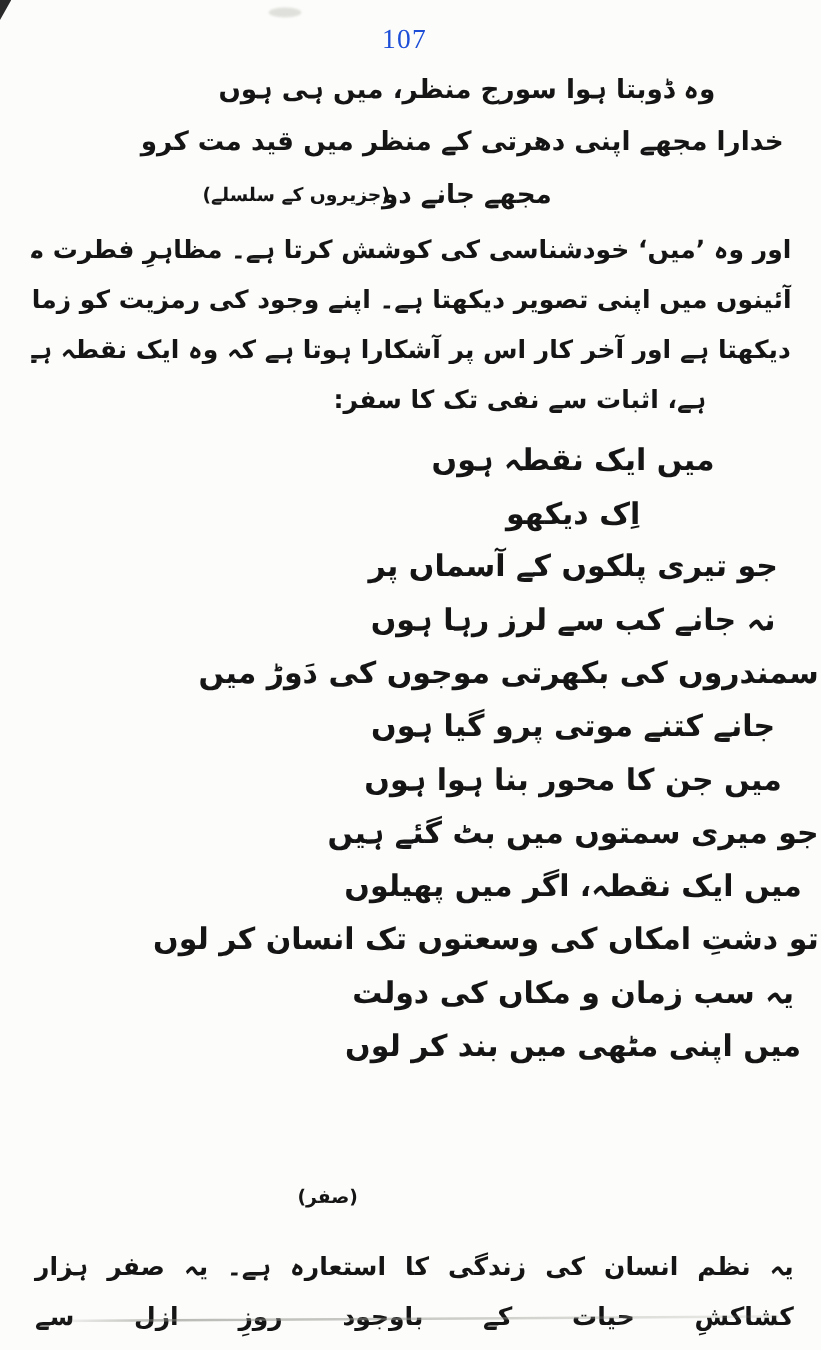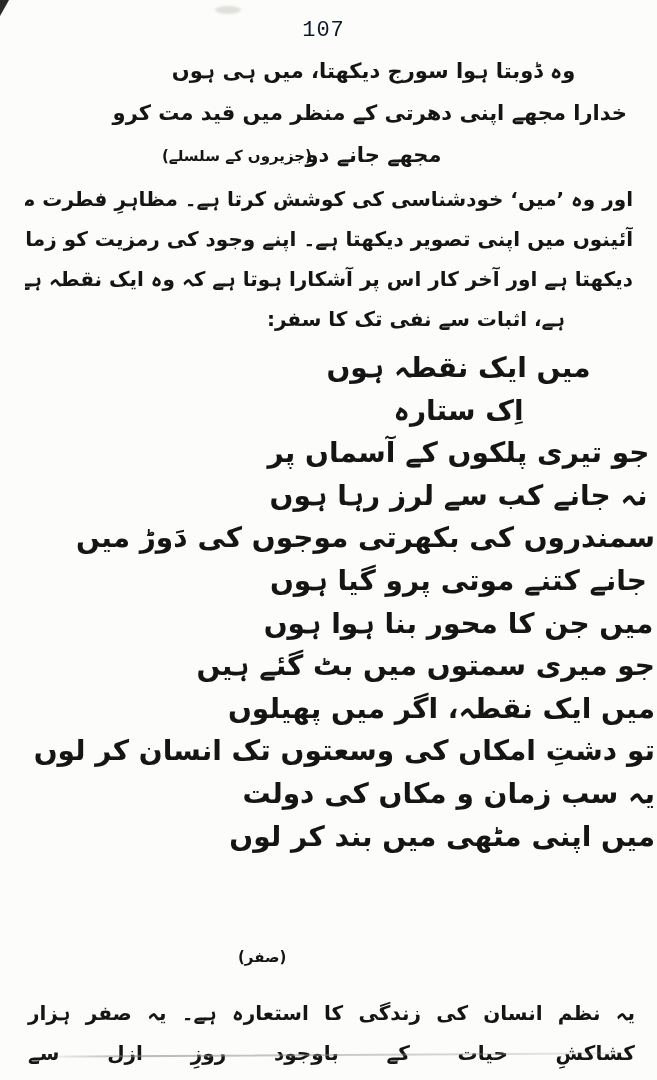--- a/index.html
+++ b/index.html
@@ -17,25 +17,25 @@
     direction:rtl;
     unicode-bidi:embed;
     font-family:"DejaVu Sans", sans-serif;
     font-weight:700;
     color:#151515;
   }
   .page-number {
     position:absolute;
     top:18px; left:0; right:10px;
     text-align:center;
-    font-family:Liberation Mono, monospace;
+    font-family:Liberation Serif, serif;
     font-weight:400;
     font-size:22px;
     letter-spacing:1px;
-    color:#0f172a;
+    color:#1d4ed8;
   }
   .header-poem {
     position:absolute;
     top:52px; left:120px; right:30px;
     text-align:center;
     font-size:21px;
   }
   .header-poem .line { height:42px; line-height:38px; white-space:nowrap; }
   .poem-title {
     position:absolute;
@@ -59,21 +59,21 @@
   .prose .pline.short {
     text-align:right;
     text-align-last:right;
     padding-right:68px;
     white-space:nowrap;
   }
   .main-poem {
     position:absolute;
     top:348px; left:262px; right:2px;
     text-align:center;
-    font-size:28px;
+    font-size:24px;
   }
   .main-poem .line { height:42.6px; line-height:40px; white-space:nowrap; }
   .sifar {
     position:absolute;
     top:948px; left:238px;
     font-size:15px;
     white-space:nowrap;
   }
   .footer-prose {
     position:absolute;
@@ -111,37 +111,37 @@
 </style>
 </head>
 <body>
 
 <div class="artifact-corner"></div>
 <div class="artifact-smudge-top"></div>
 
 <div class="page-number">107</div>
 
 <div class="header-poem urdu">
-  <div class="line">وہ ڈوبتا ہوا سورج دیکھتا، میں ہی ہوں</div>
+  <div class="line">وہ ڈوبتا ہوا سورج منظر، میں ہی ہوں</div>
   <div class="line">خدارا مجھے اپنی دھرتی کے منظر میں قید مت کرو</div>
   <div class="line">مجھے جانے دو</div>
 </div>
 
 <div class="poem-title urdu">(جزیروں کے سلسلے)</div>
 
 <div class="prose urdu">
   <div class="pline">اور وہ ’میں‘ خودشناسی کی کوشش کرتا ہے۔ مظاہرِ فطرت میں خود کو موجود محسوس کرتا ہے۔ ان</div>
   <div class="pline">آئینوں میں اپنی تصویر دیکھتا ہے۔ اپنے وجود کی رمزیت کو زمان و مکان کی ’لامتناہیت‘ میں</div>
   <div class="pline">دیکھتا ہے اور آخر کار اس پر آشکارا ہوتا ہے کہ وہ ایک نقطہ ہے — جسے بالآخر عدم میں ضم ہونا</div>
   <div class="pline short">ہے، اثبات سے نفی تک کا سفر:</div>
 </div>
 
 <div class="main-poem urdu">
   <div class="line">میں ایک نقطہ ہوں</div>
-  <div class="line">اِک ستارہ</div>
+  <div class="line">اِک دیکھو</div>
   <div class="line">جو تیری پلکوں کے آسماں پر</div>
   <div class="line">نہ جانے کب سے لرز رہا ہوں</div>
   <div class="line">سمندروں کی بکھرتی موجوں کی دَوڑ میں</div>
   <div class="line">جانے کتنے موتی پرو گیا ہوں</div>
   <div class="line">میں جن کا محور بنا ہوا ہوں</div>
   <div class="line">جو میری سمتوں میں بٹ گئے ہیں</div>
   <div class="line">میں ایک نقطہ، اگر میں پھیلوں</div>
   <div class="line">تو دشتِ امکاں کی وسعتوں تک انسان کر لوں</div>
   <div class="line">یہ سب زمان و مکاں کی دولت</div>
   <div class="line">میں اپنی مٹھی میں بند کر لوں</div>

